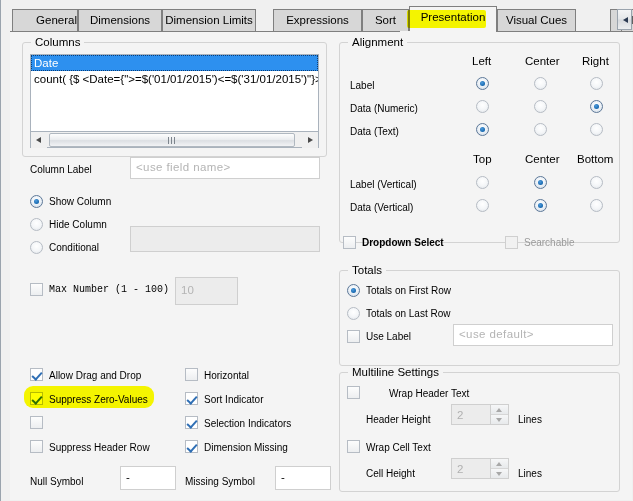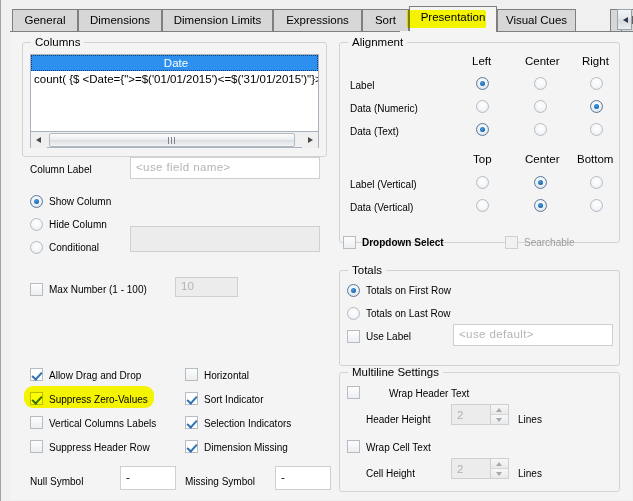--- a/index.html
+++ b/index.html
@@ -163,21 +163,20 @@
     padding-left: 3px;
     font-size: 11.5px;
     white-space: nowrap;
     cursor: default;
   }
   .list-row.sel {
     background: #2d90ef;
     color: #ffffff;
     outline: 1px dotted #0a3e78;
     outline-offset: -1px;
-    text-align: center;
   }
 
   
   .hscroll {
     position: absolute;
     height: 16px;
     background: #f0f0f0;
     box-sizing: border-box;
   }
   .hs-btn {
@@ -343,23 +342,23 @@
 
 <div id="window">
 
   <div class="frame-edge e1"></div>
   <div class="frame-edge e2"></div>
   <div class="frame-edge e3"></div>
   <div class="frame-edge e4"></div>
   <div class="frame-edge r1"></div>
 
   <div id="tabstrip">
-    <div class="tab" style="left:2px;   width:66px;">General</div>
+    <div class="tab" style="left:2px;   width:66px;text-align:right;">General</div>
     <div class="tab" style="left:68px;  width:84px;">Dimensions</div>
-    <div class="tab" style="left:152px; width:111px;">Dimension Limits</div>
+    <div class="tab" style="left:152px; width:94px;">Dimension Limits</div>
     <div class="tab" style="left:263px; width:89px;">Expressions</div>
     <div class="tab" style="left:352px; width:47px;">Sort</div>
     <div class="tab selected" style="left:399px; width:88px;">Presentation</div>
     <div class="tab" style="left:487px; width:79px;">Visual Cues</div>
     <div class="tab" style="left:566px; width:45px;margin-left:34px;">Style</div>
     <div class="tab" style="left:611px; width:62px;">Number</div>
 
     <div class="tab-scroll-btn">
       <span class="tri"></span>
     </div>
@@ -397,22 +396,22 @@
     <span class="lbl" style="left:39px; top:163px;">Show Column</span>
 
     <span class="radio" style="left:20px; top:186px;"></span>
     <span class="lbl" style="left:39px; top:186px;">Hide Column</span>
 
     <span class="radio" style="left:20px; top:209px;"></span>
     <span class="lbl" style="left:39px; top:209px;">Conditional</span>
     <div class="tinput disabled" style="left:120px; top:194px; width:190px; height:26px;"></div>
 
     <span class="check off" style="left:20px; top:251px;"></span>
-    <span class="lbl" style="left:39px; top:251px;">Max Number (1 - 100)</span>
-    <div class="tinput disabled" style="left:165px; top:245px; width:63px; height:20px;">10</div>
+    <span class="lbl" style="left:39px; top:251px;font-family:Liberation Mono, monospace;">Max Number (1 - 100)</span>
+    <div class="tinput disabled" style="left:165px; top:245px; width:63px; height:28px;">10</div>
 
     <div class="group" style="left:329px; top:10px; width:281px; height:201px;">
       <span class="group-title">Alignment</span>
     </div>
 
     <span class="lbl hdr" style="left:462px; top:22px;">Left</span>
     <span class="lbl hdr" style="left:515px; top:22px;">Center</span>
     <span class="lbl hdr" style="left:572px; top:22px;">Right</span>
 
     <span class="lbl" style="left:340px; top:47px;">Label</span>
@@ -464,21 +463,20 @@
     <span class="lbl" style="left:356px; top:298px;">Use Label</span>
     <div class="tinput placeholder" style="left:443px; top:292px; width:160px; height:22px;">&lt;use default&gt;</div>
 
     <span class="check on" style="left:20px; top:336px;"></span>
     <span class="lbl" style="left:39px; top:337px;">Allow Drag and Drop</span>
 
     <span class="check on" style="left:20px; top:360px;"></span>
     <span class="lbl" style="left:39px; top:361px;">Suppress Zero-Values</span>
 
     <span class="check off" style="left:20px; top:384px;"></span>
-    <span class="lbl" style="left:39px; top:385px;">Vertical Columns Labels</span>
 
     <span class="check off" style="left:20px; top:408px;"></span>
     <span class="lbl" style="left:39px; top:409px;">Suppress Header Row</span>
 
     <span class="check off" style="left:175px; top:336px;"></span>
     <span class="lbl" style="left:194px; top:337px;">Horizontal</span>
 
     <span class="check on" style="left:175px; top:360px;"></span>
     <span class="lbl" style="left:194px; top:361px;">Sort Indicator</span>
 

